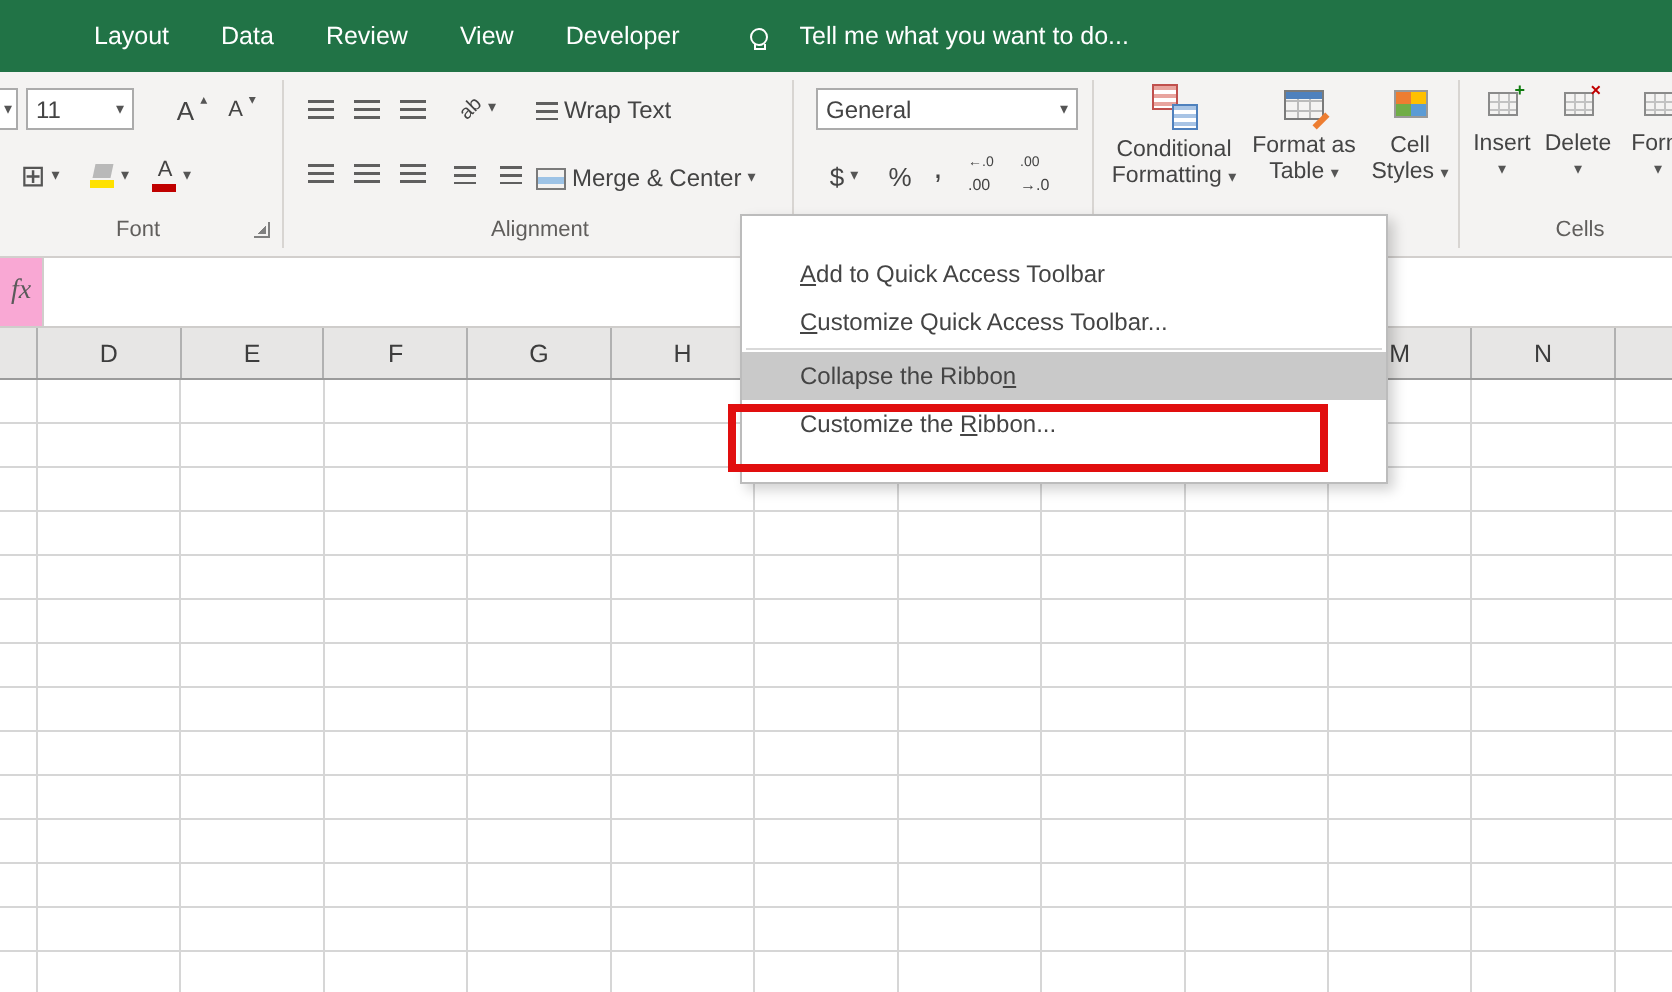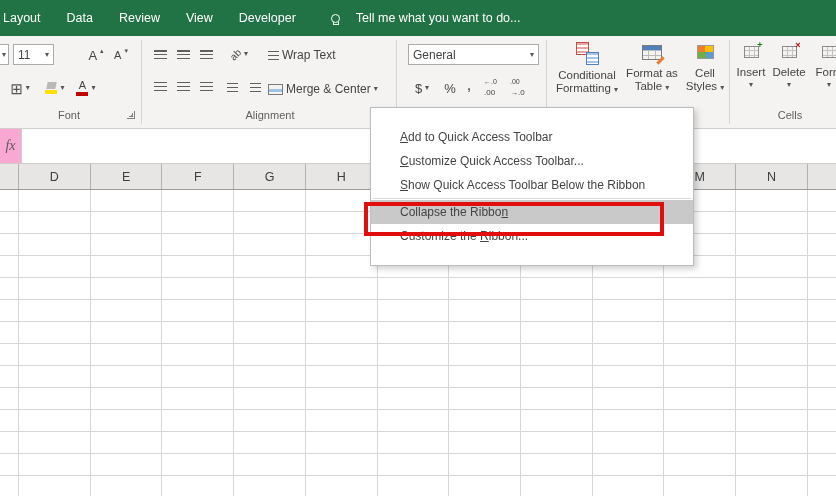--- a/index.html
+++ b/index.html
@@ -1,21 +1,21 @@
 <!DOCTYPE html>
 <html><head>
 <meta charset="utf-8">
 <style>
   * { margin:0; padding:0; box-sizing:border-box; }
   body { font-family:"Liberation Sans", sans-serif; background:#fff; }
   .app { position:relative; width:836px; height:496px; overflow:hidden; background:#fff; }
 
   
   .tabbar { position:absolute; left:0; top:0; width:836px; height:36px; background:#217346; display:flex; align-items:center; }
-  .tabs { display:flex; align-items:flex-end; height:100%; }
+  .tabs { display:flex; align-items:flex-end; height:100%;margin-left:44px; }
   .tab { padding:0 13px; font-size:12.5px; color:#fff; line-height:36px; white-space:nowrap; cursor:default; }
   .tab:first-child { padding-left:3px; }
   .tellme { display:flex; align-items:center; gap:16px; margin-left:22px; }
   .bulb { width:9px; height:9px; border:1px solid #fff; border-radius:50%; position:relative; display:inline-block; }
   .bulb::after { content:''; position:absolute; left:1.5px; bottom:-3.5px; width:4px; height:2.5px; border-left:1px solid #fff; border-right:1px solid #fff; border-bottom:1px solid #fff; }
   .tellme-text { font-size:12.5px; color:#fff; }
 
   
   .ribbon { position:absolute; left:0; top:36px; width:836px; height:93px; background:#f4f3f2; border-bottom:1px solid #d2cfcd; }
   .abs { position:absolute; }
@@ -108,21 +108,21 @@
       <span class="bulb"></span>
       <span class="tellme-text">Tell me what you want to do...</span>
     </div>
   </header>
 
   <div class="ribbon">
 
     <div class="abs combo" style="left:0;top:8px;width:9px;border-left:none;justify-content:center;padding:0;">
       <span class="dd">▾</span>
     </div>
-    <div class="abs combo" style="left:13px;top:8px;width:41px;">
+    <div class="abs combo" style="left:13px;top:8px;width:54px;">
       <span>11</span>
       <span class="dd">▾</span>
     </div>
     <div class="abs btn" style="left:84px;top:9px;width:24px;height:20px;">
       <span class="gA">A</span>
       <span class="gArr">▴</span>
     </div>
     <div class="abs btn" style="left:110px;top:9px;width:22px;height:20px;">
       <span class="gA sm">A</span>
       <span class="gArr">▾</span>
@@ -277,21 +277,20 @@
       <div class="col-h">N</div>
       <div class="col-h tail"></div>
     </div>
 
   <div class="grid"></div>
 
   <div class="context-menu">
     <div>
         <div class="menu-item"><span class="accel">A</span>dd to Quick Access Toolbar</div>
         <div class="menu-item"><span class="accel">C</span>ustomize Quick Access Toolbar...</div>
-        <div class="menu-item"><span class="accel">S</span>how Quick Access Toolbar Below the Ribbon</div>
         <div class="menu-sep"></div>
         <div class="menu-item hl">Collapse the Ribbo<span class="accel">n</span></div>
         <div class="menu-item">Customize the <span class="accel">R</span>ibbon...</div>
       </div>
   </div>
 
   <div class="annotation"></div>
 
 </div>
 

